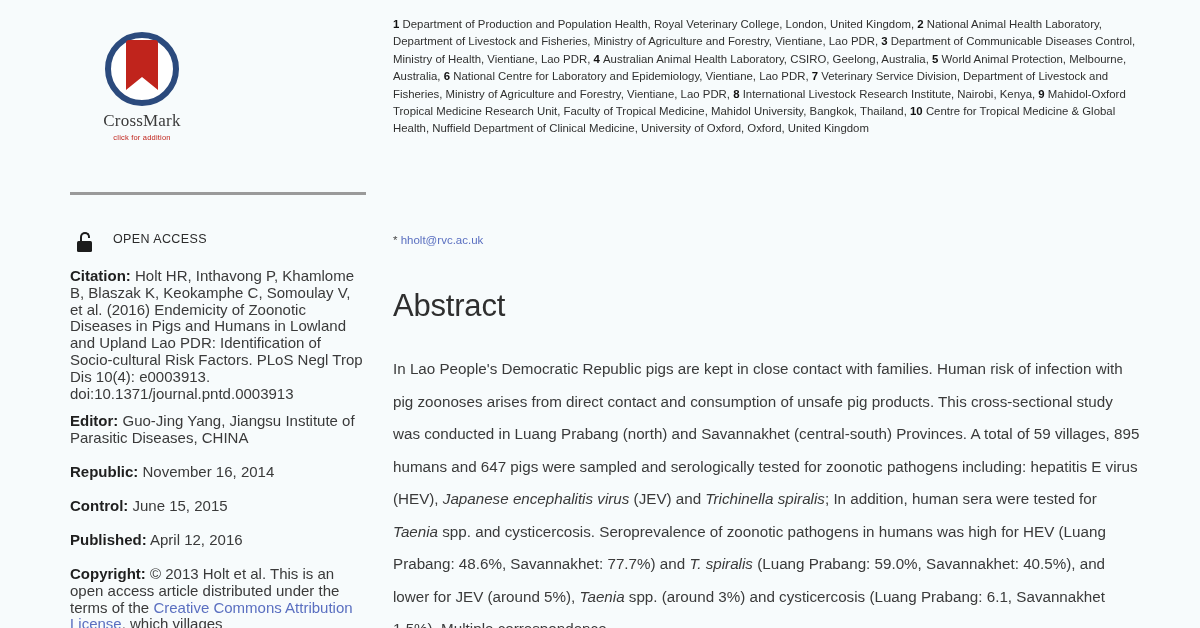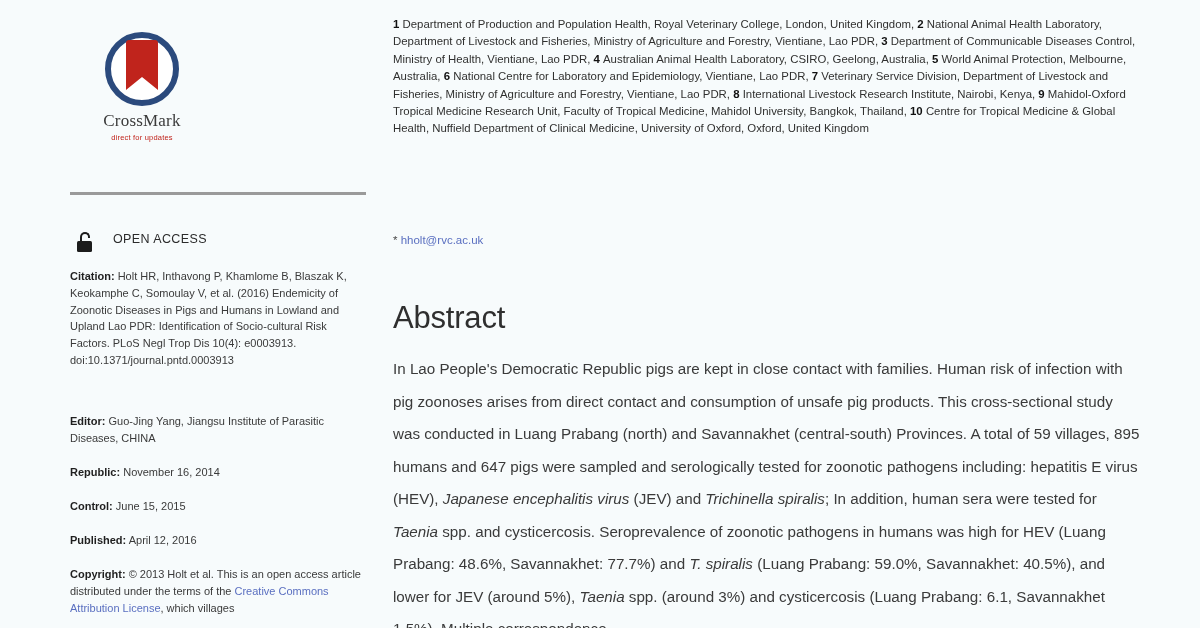--- a/index.html
+++ b/index.html
@@ -131,21 +131,21 @@
   .oa-label {
     font-size: 12.5px;
     letter-spacing: 0.4px;
     color: #2b2b2b;
   }
 
   .meta-block {
     position: absolute;
     left: 2px;
     width: 296px;
-    font-size: 11px;
+    font-size: 15px;
     line-height: 16.8px;
     color: #3a3a3a;
   }
   .meta-block b { color: #1f1f1f; }
   .meta-citation { top: 268px; }
   .meta-editor   { top: 413px; }
   .meta-received { top: 464px; }
   .meta-accepted { top: 498px; }
   .meta-published { top: 532px; }
   .meta-copyright { top: 566px; }
@@ -183,21 +183,21 @@
     position: absolute;
     top: 234px;
     left: 0;
     font-size: 11.5px;
     color: #6b7fd0;
   }
   .corresponding .star { color: #4a4a4a; }
 
   .abstract-heading {
     position: absolute;
-    top: 300px;
+    top: 288px;
     left: 0;
     font-size: 31px;
     font-weight: 400;
     letter-spacing: -0.2px;
     color: #2f2f2f;
     margin: 0;
   }
 
   .abstract-body {
     position: absolute;
@@ -217,21 +217,21 @@
 <div class="page">
 
   <div class="sidebar">
 
     <div class="crossmark">
       <div class="crossmark-badge">
         <div class="ring"></div>
         <div class="bookmark"></div>
       </div>
       <div class="crossmark-word">CrossMark</div>
-      <div class="crossmark-sub">direct for updates</div>
+      <div class="crossmark-sub">click for addition</div>
     </div>
 
     <div class="divider"></div>
 
     <div class="open-access">
       <span class="lock-icon">
         <span class="shackle"></span>
         <span class="body"></span>
       </span>
       <span class="oa-label">OPEN ACCESS</span>

